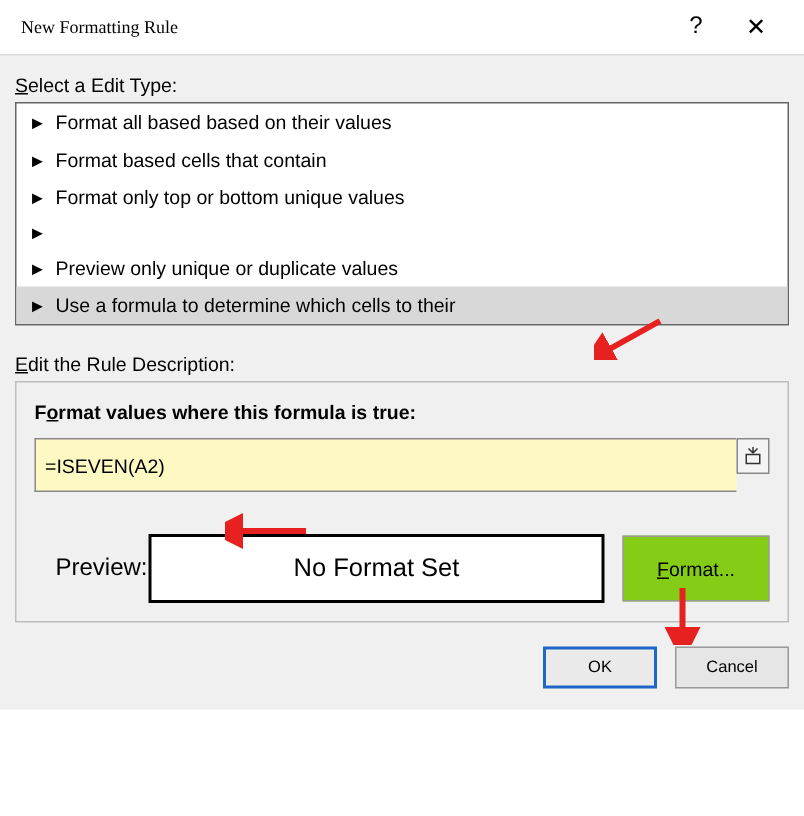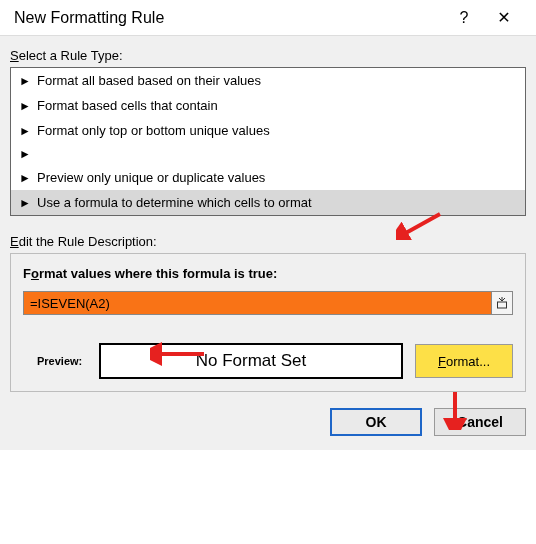--- a/index.html
+++ b/index.html
@@ -12,22 +12,23 @@
     overflow: hidden;
     color: #000;
   }
   .titlebar {
     display: flex;
     align-items: center;
     padding: 8px 12px 8px 14px;
     background: #fff;
   }
   .titlebar .title {
-    font-size: 16px;
+    font-size: 12px;
     flex: 1;
+    font-family: Liberation Serif, serif;
   }
   .titlebar .ctrl {
     width: 40px;
     text-align: center;
     font-size: 16px;
     cursor: pointer;
   }
   .content {
     background: #f0f0f0;
     border-top: 1px solid #ddd;
@@ -73,80 +74,79 @@
     font-size: 13px;
     margin-bottom: 10px;
   }
   .formula-row {
     display: flex;
     align-items: stretch;
     margin-bottom: 28px;
   }
   .formula-input {
     flex: 1;
-    background: #f97316;
+    background: #fef9c3;
     border: 1px solid #888;
     padding: 4px 6px;
     font-size: 13px;
-    height: 24px;
+    height: 36px;
     border-right: none;
   }
   .range-btn {
     width: 22px;
     height: 24px;
     border: 1px solid #888;
     background: #f4f4f4;
     display: flex;
     align-items: center;
     justify-content: center;
   }
   .range-btn svg { display: block; }
   .preview-row {
     display: flex;
     align-items: center;
     gap: 12px;
   }
   .preview-label {
-    font-size: 11px;
-    font-weight: 700;
+    font-size: 16px;
+    font-weight: 400;
     width: 64px;
     padding-left: 14px;
   }
   .preview-box {
     flex: 1;
-    height: 36px;
+    height: 46px;
     border: 2px solid #000;
     background: #fff;
     display: flex;
     align-items: center;
     justify-content: center;
     font-size: 17px;
   }
   .format-btn {
     width: 98px;
-    height: 34px;
-    background: #fde047;
+    height: 44px;
+    background: #84cc16;
     border: 1px solid #999;
     font-size: 13px;
     cursor: pointer;
   }
   .footer {
     display: flex;
     justify-content: flex-end;
     gap: 12px;
     padding-top: 16px;
   }
   .btn {
-    width: 92px;
+    width: 76px;
     height: 28px;
-    font-size: 14px;
+    font-size: 11px;
     cursor: pointer;
     background: #e6e6e6;
     border: 1px solid #999;
-    font-weight: bold;
   }
   .btn.primary {
     border: 2px solid #1e66c8;
     background: #eaeaea;
   }
   
   .arrow {
     position: absolute;
     pointer-events: none;
   }
@@ -158,21 +158,21 @@
 <div class="wrap">
 
   <div class="titlebar">
     <span class="title">New Formatting Rule</span>
     <span class="ctrl">?</span>
     <span class="ctrl">✕</span>
   </div>
 
   <div class="content">
 
-    <div class="section-label underline-first">Select a Rule Type:</div>
+    <div class="section-label underline-first">Select a Edit Type:</div>
 
     <div class="rule-list" id="rule-list">
         <div class="rule-item">
           <span class="bullet-tri">►</span>
           <span>Format all based based on their values</span>
         </div>
         <div class="rule-item">
           <span class="bullet-tri">►</span>
           <span>Format based cells that contain</span>
         </div>
@@ -182,21 +182,21 @@
         </div>
         <div class="rule-item">
           <span class="bullet-tri">►</span>
         </div>
         <div class="rule-item">
           <span class="bullet-tri">►</span>
           <span>Preview only unique or duplicate values</span>
         </div>
         <div class="rule-item selected">
           <span class="bullet-tri">►</span>
-          <span>Use a formula to determine which cells to ormat</span>
+          <span>Use a formula to determine which cells to their</span>
         </div>
       </div>
 
     <div class="section-label underline-first">Edit the Rule Description:</div>
 
     <div class="desc-box">
       <div class="desc-title">
         F<span style="text-decoration:underline">o</span>rmat values where this formula is true:
       </div>
       <div class="formula-row">

